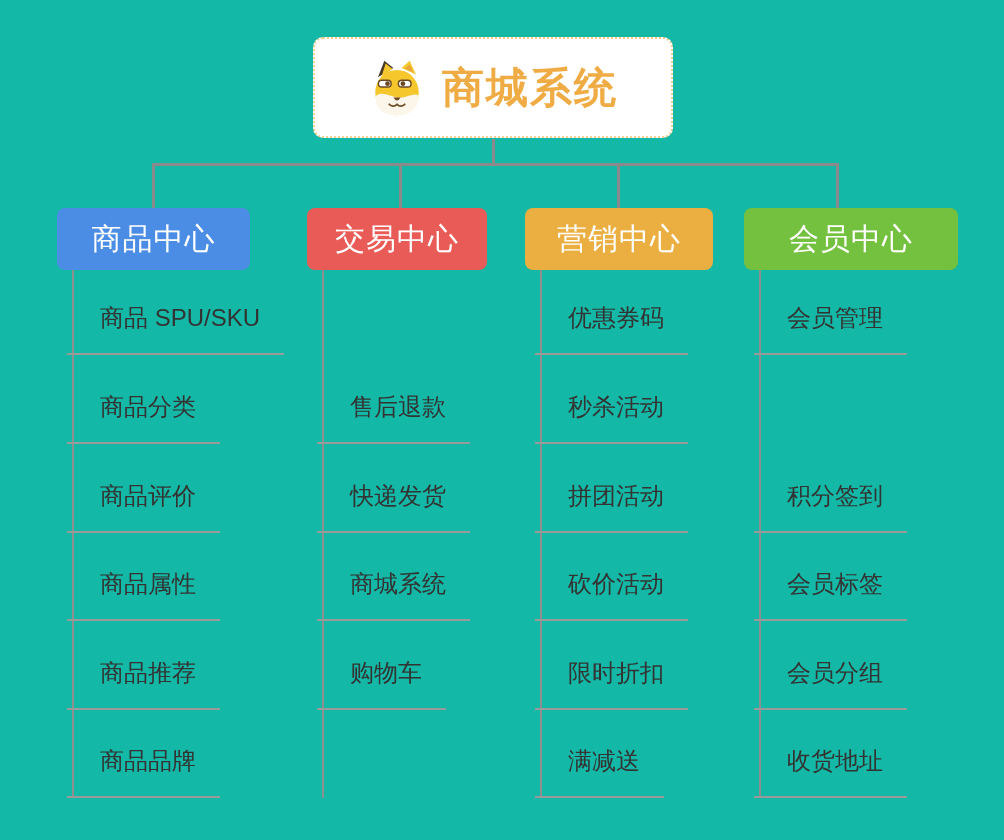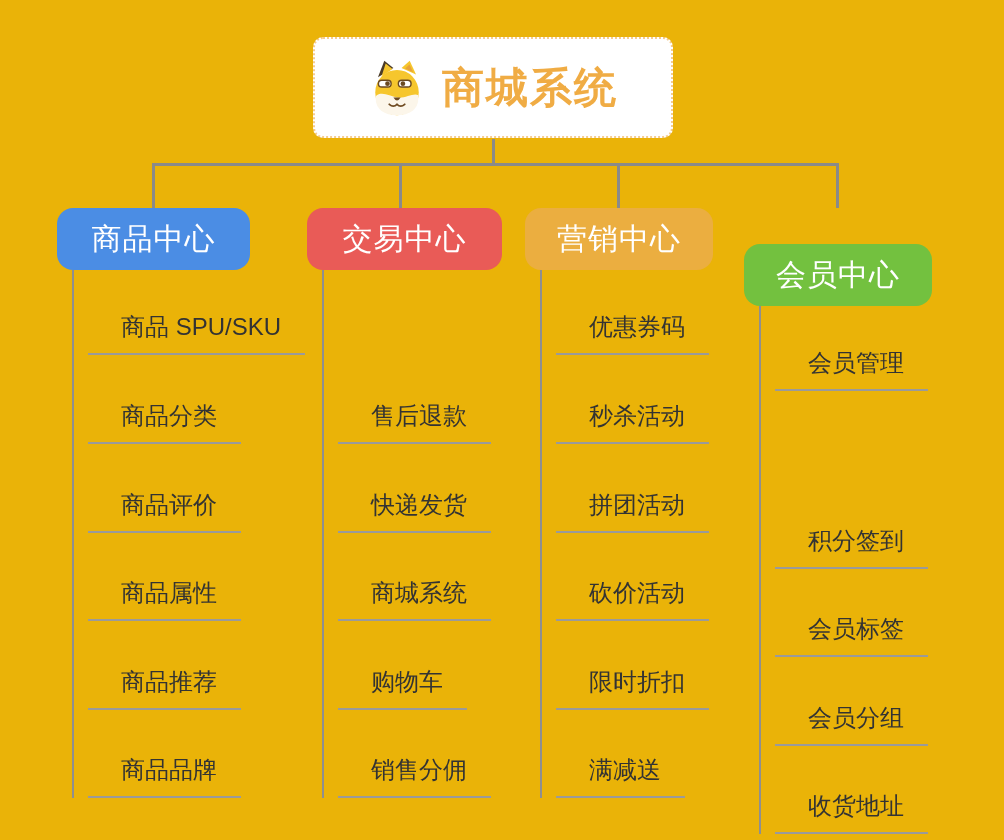--- a/index.html
+++ b/index.html
@@ -3,21 +3,21 @@
 <meta charset="utf-8">
 <style>
   html,body{margin:0;padding:0;}
   body{
     font-family:"Liberation Sans", sans-serif;
     background:#f8f8f8;
   }
   .canvas{
     position:relative;
     width:1004px;height:840px;
-    background:#eab308;
+    background:#14b8a6;
     overflow:hidden;
   }
 
   
   .root-node{
     position:absolute;left:313px;top:37px;
     width:360px;height:101px;box-sizing:border-box;
     background:#ffffff;
     border:2px dotted #F5CC8F;
     border-radius:10px;
@@ -35,44 +35,44 @@
   
   .conn{position:absolute;background:#8a8a8a;}
   .v-root{left:492px;top:139px;width:3px;height:26px;}
   .h-bus {left:152px;top:163px;width:687px;height:3px;}
   .v-drop{top:163px;width:3px;height:45px;}
   .d0{left:152px;} .d1{left:399px;} .d2{left:617px;} .d3{left:836px;}
 
   
   .branch{position:absolute;top:208px;}
   .b0{left:57px;width:193px;}
-  .b1{left:307px;width:195px;}
+  .b1{left:307px;width:180px;}
   .b2{left:525px;width:188px;}
-  .b3{left:744px;width:188px;margin-top:36px;}
+  .b3{left:744px;width:214px;}
 
   .node-box{
     width:100%;height:62px;box-sizing:border-box;
-    border-radius:16px;
+    border-radius:8px;
     display:flex;align-items:center;justify-content:center;
     color:#ffffff;font-size:30px;letter-spacing:1px;
     white-space:nowrap;
   }
 
   .trunk{
     position:absolute;left:15px;top:62px;
     width:2px;height:528px;
     background:#8f8f8f;
   }
 
   .leaf{
-    position:absolute;left:31px;
+    position:absolute;left:10px;
     transform:translateY(-100%);
     white-space:nowrap;
     font-size:24px;color:#333333;
-    padding:0 24px 10px 33px;
+    padding:0 24px 19px 33px;
     border-bottom:2px solid #9a9a9a;
   }
   .r0{top:147px;} .r1{top:236px;} .r2{top:325px;}
   .r3{top:413px;} .r4{top:502px;text-align:center;} .r5{top:590px;}
 </style>
 </head>
 <body>
 
 <div class="canvas">
 
@@ -119,21 +119,20 @@
     <div class="leaf r5">商品品牌</div>
   </div>
 
   <div class="branch b1">
     <div class="node-box" style="background: rgb(233, 91, 87);">交易中心</div>
     <div class="trunk"></div>
     <div class="leaf r1">售后退款</div>
     <div class="leaf r2">快递发货</div>
     <div class="leaf r3">商城系统</div>
     <div class="leaf r4">购物车</div>
-    <div class="leaf r5">销售分佣</div>
   </div>
 
   <div class="branch b2">
     <div class="node-box" style="background: rgb(235, 174, 64);">营销中心</div>
     <div class="trunk"></div>
     <div class="leaf r0">优惠券码</div>
     <div class="leaf r1">秒杀活动</div>
     <div class="leaf r2">拼团活动</div>
     <div class="leaf r3">砍价活动</div>
     <div class="leaf r4">限时折扣</div>

